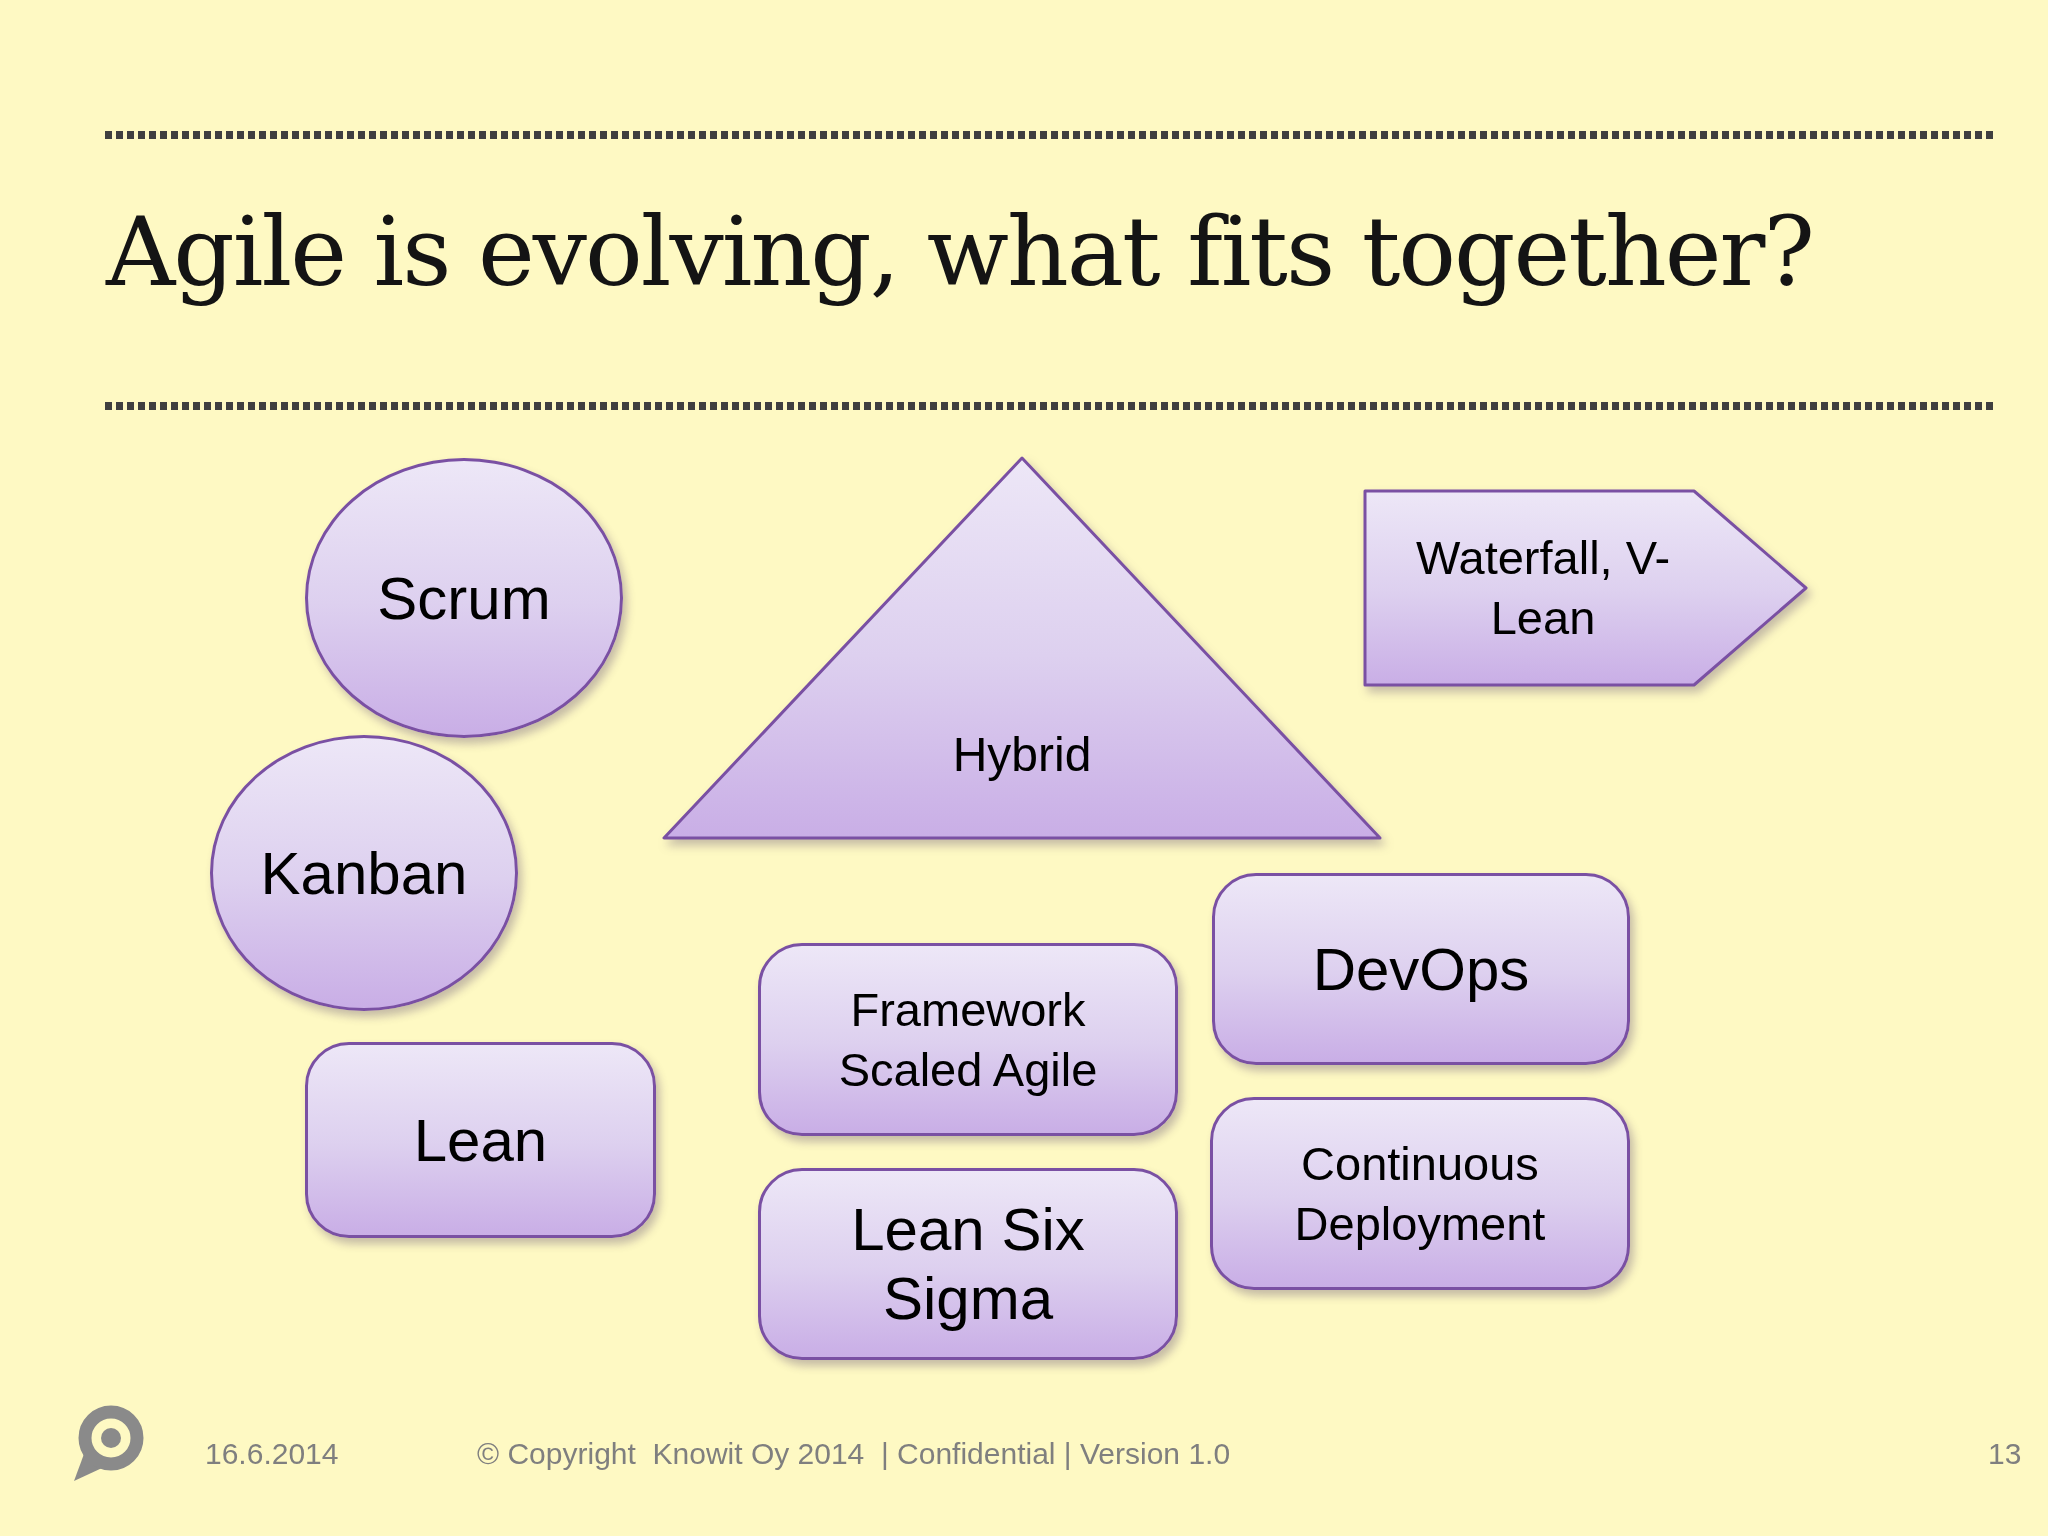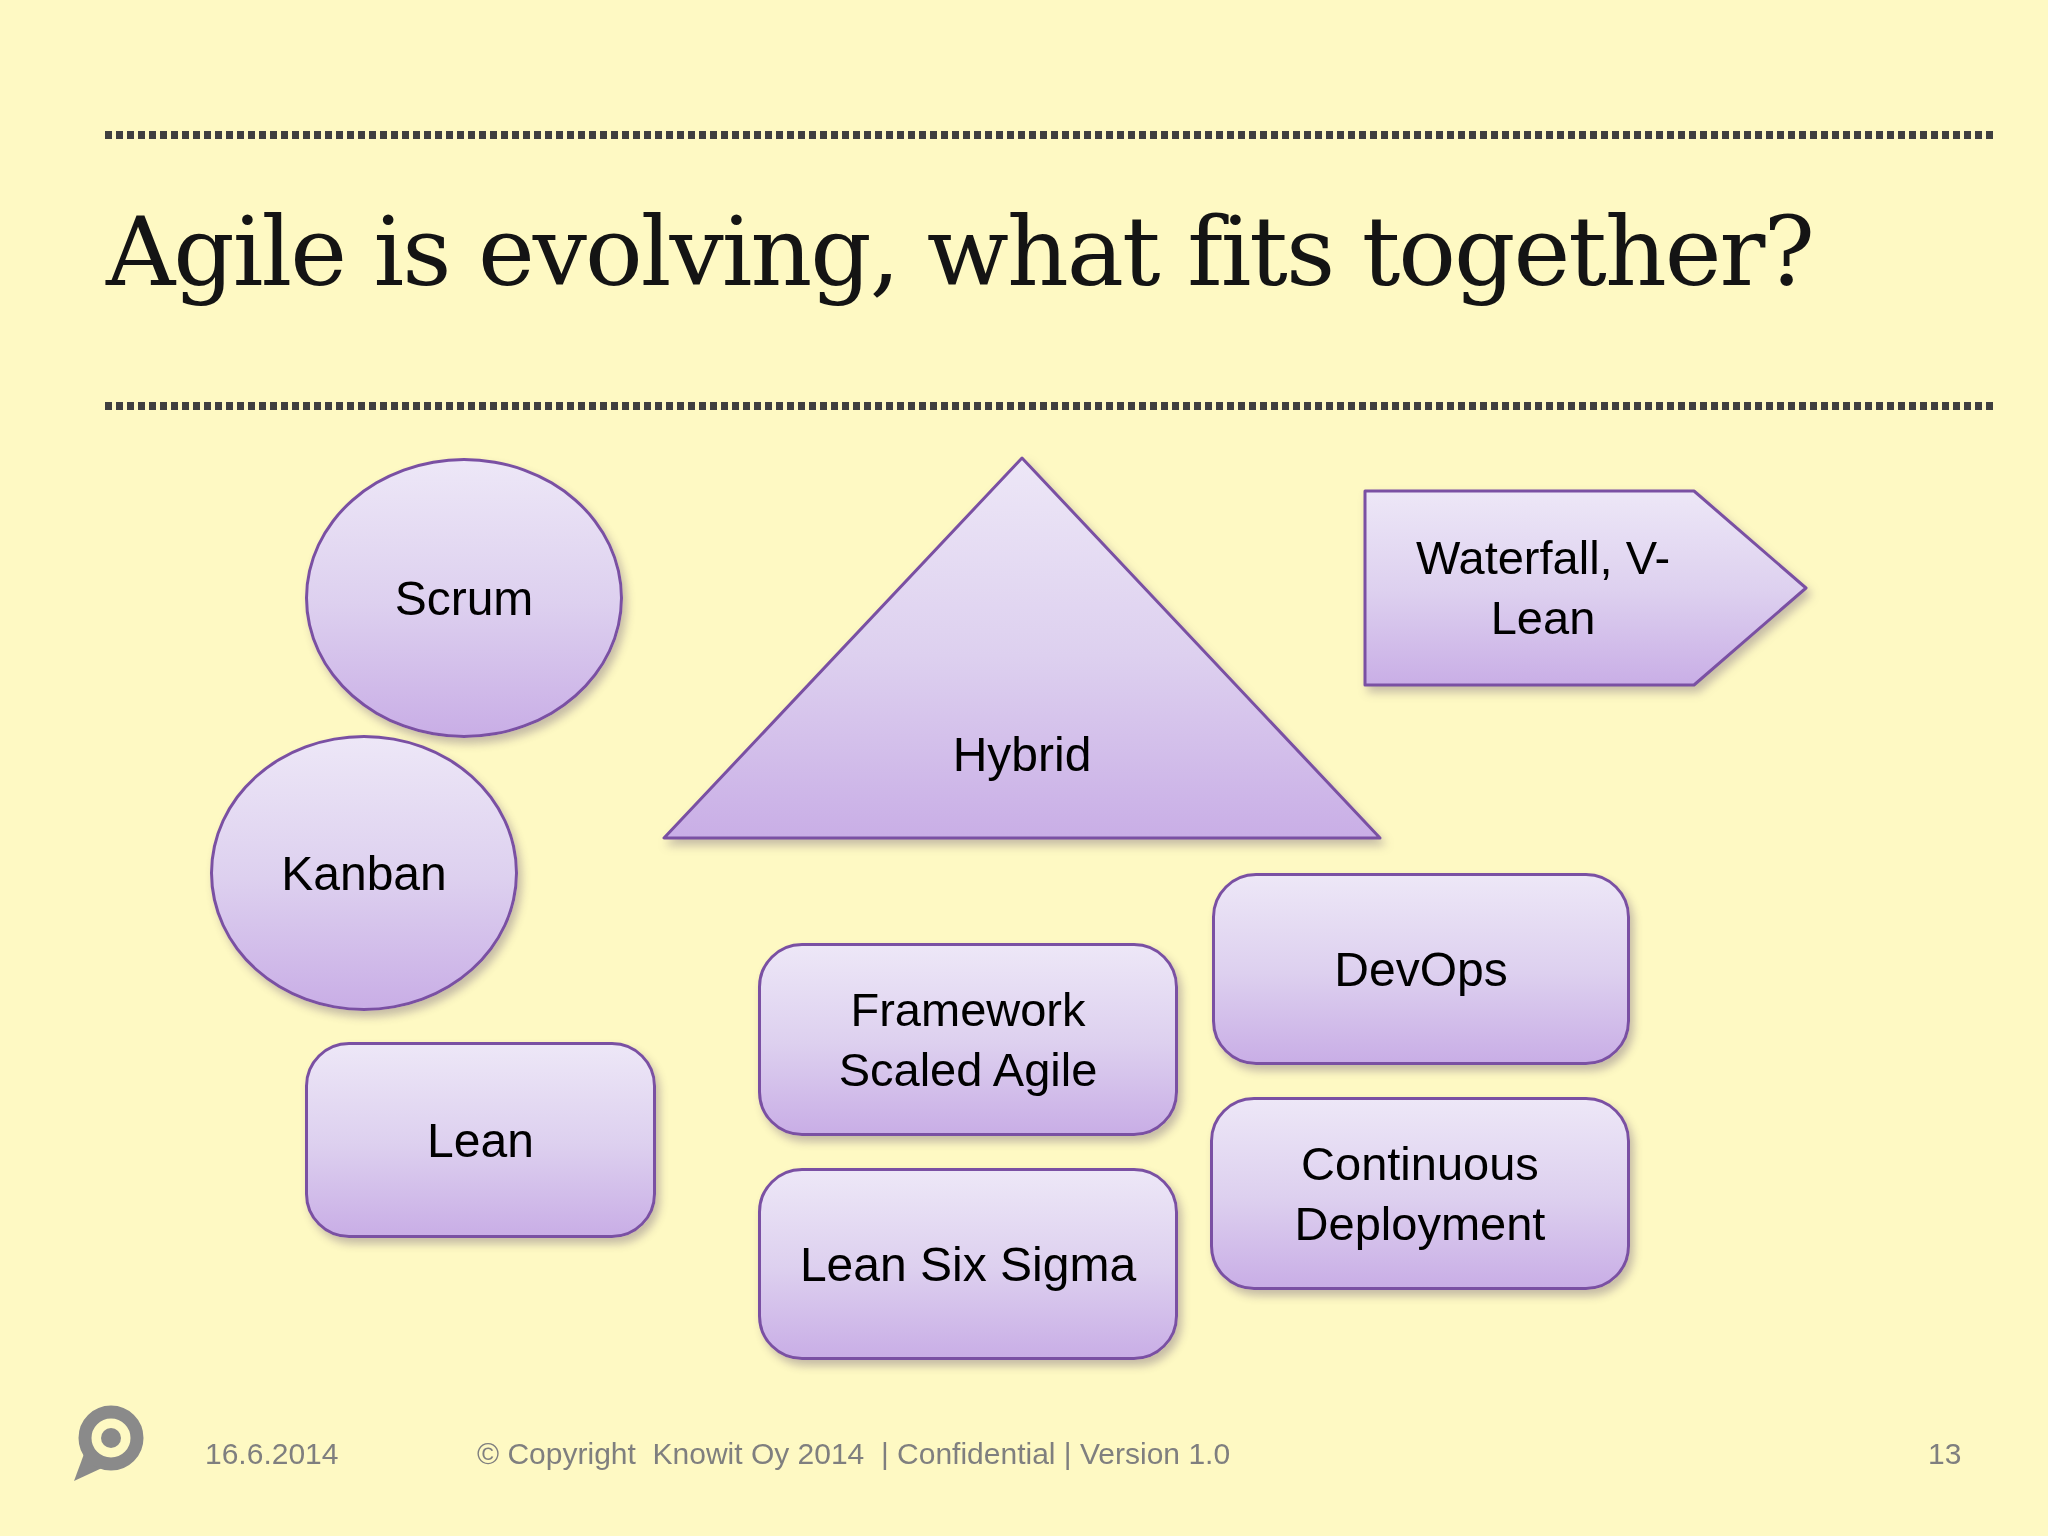--- a/index.html
+++ b/index.html
@@ -19,21 +19,21 @@
     font-size:96px;letter-spacing:-2px;color:#141414;white-space:nowrap;
   }
   
   .shape{
     position:absolute;display:flex;align-items:center;justify-content:center;
     background:linear-gradient(180deg,#EDE7F7 0%,#DDD0EF 52%,#C9AEE6 100%);
     border:3px solid #7A50A3;box-sizing:border-box;
     box-shadow:4px 6px 8px rgba(70,50,100,0.30);
     text-align:center;color:#000;
   }
-  .shape-label{font-size:48px;color:#000;}
+  .shape-label{font-size:60px;color:#000;}
   .two-line{font-size:47px;line-height:1.27;}
   .line{display:block;}
   .ellipse{border-radius:50%;}
   .rounded{border-radius:44px;}
 
   .scrum{left:305px;top:458px;width:318px;height:280px;}
   .kanban{left:210px;top:735px;width:308px;height:276px;}
   .lean{left:305px;top:1042px;width:351px;height:196px;}
   .scaled-agile{left:758px;top:943px;width:420px;height:193px;}
   .lean-six-sigma{left:758px;top:1168px;width:420px;height:192px;}
@@ -53,21 +53,21 @@
     display:flex;flex-direction:column;align-items:center;justify-content:center;
     font-size:47px;line-height:1.27;color:#000;text-align:center;
   }
 
   .logo{position:absolute;left:70px;top:1402px;}
   .footer-text{
     position:absolute;top:1437px;font-size:30px;color:#7f7f7f;white-space:pre;
   }
   .footer-date{left:205px;}
   .footer-copyright{left:477px;}
-  .footer-page{left:1928px;text-align:center;}
+  .footer-page{left:1988px;text-align:center;}
 </style>
 </head>
 <body>
 
 <div class="slide">
 
   <div class="rule rule-top"></div>
 
   <h1 class="title">Agile is evolving, what fits together?</h1>
 

